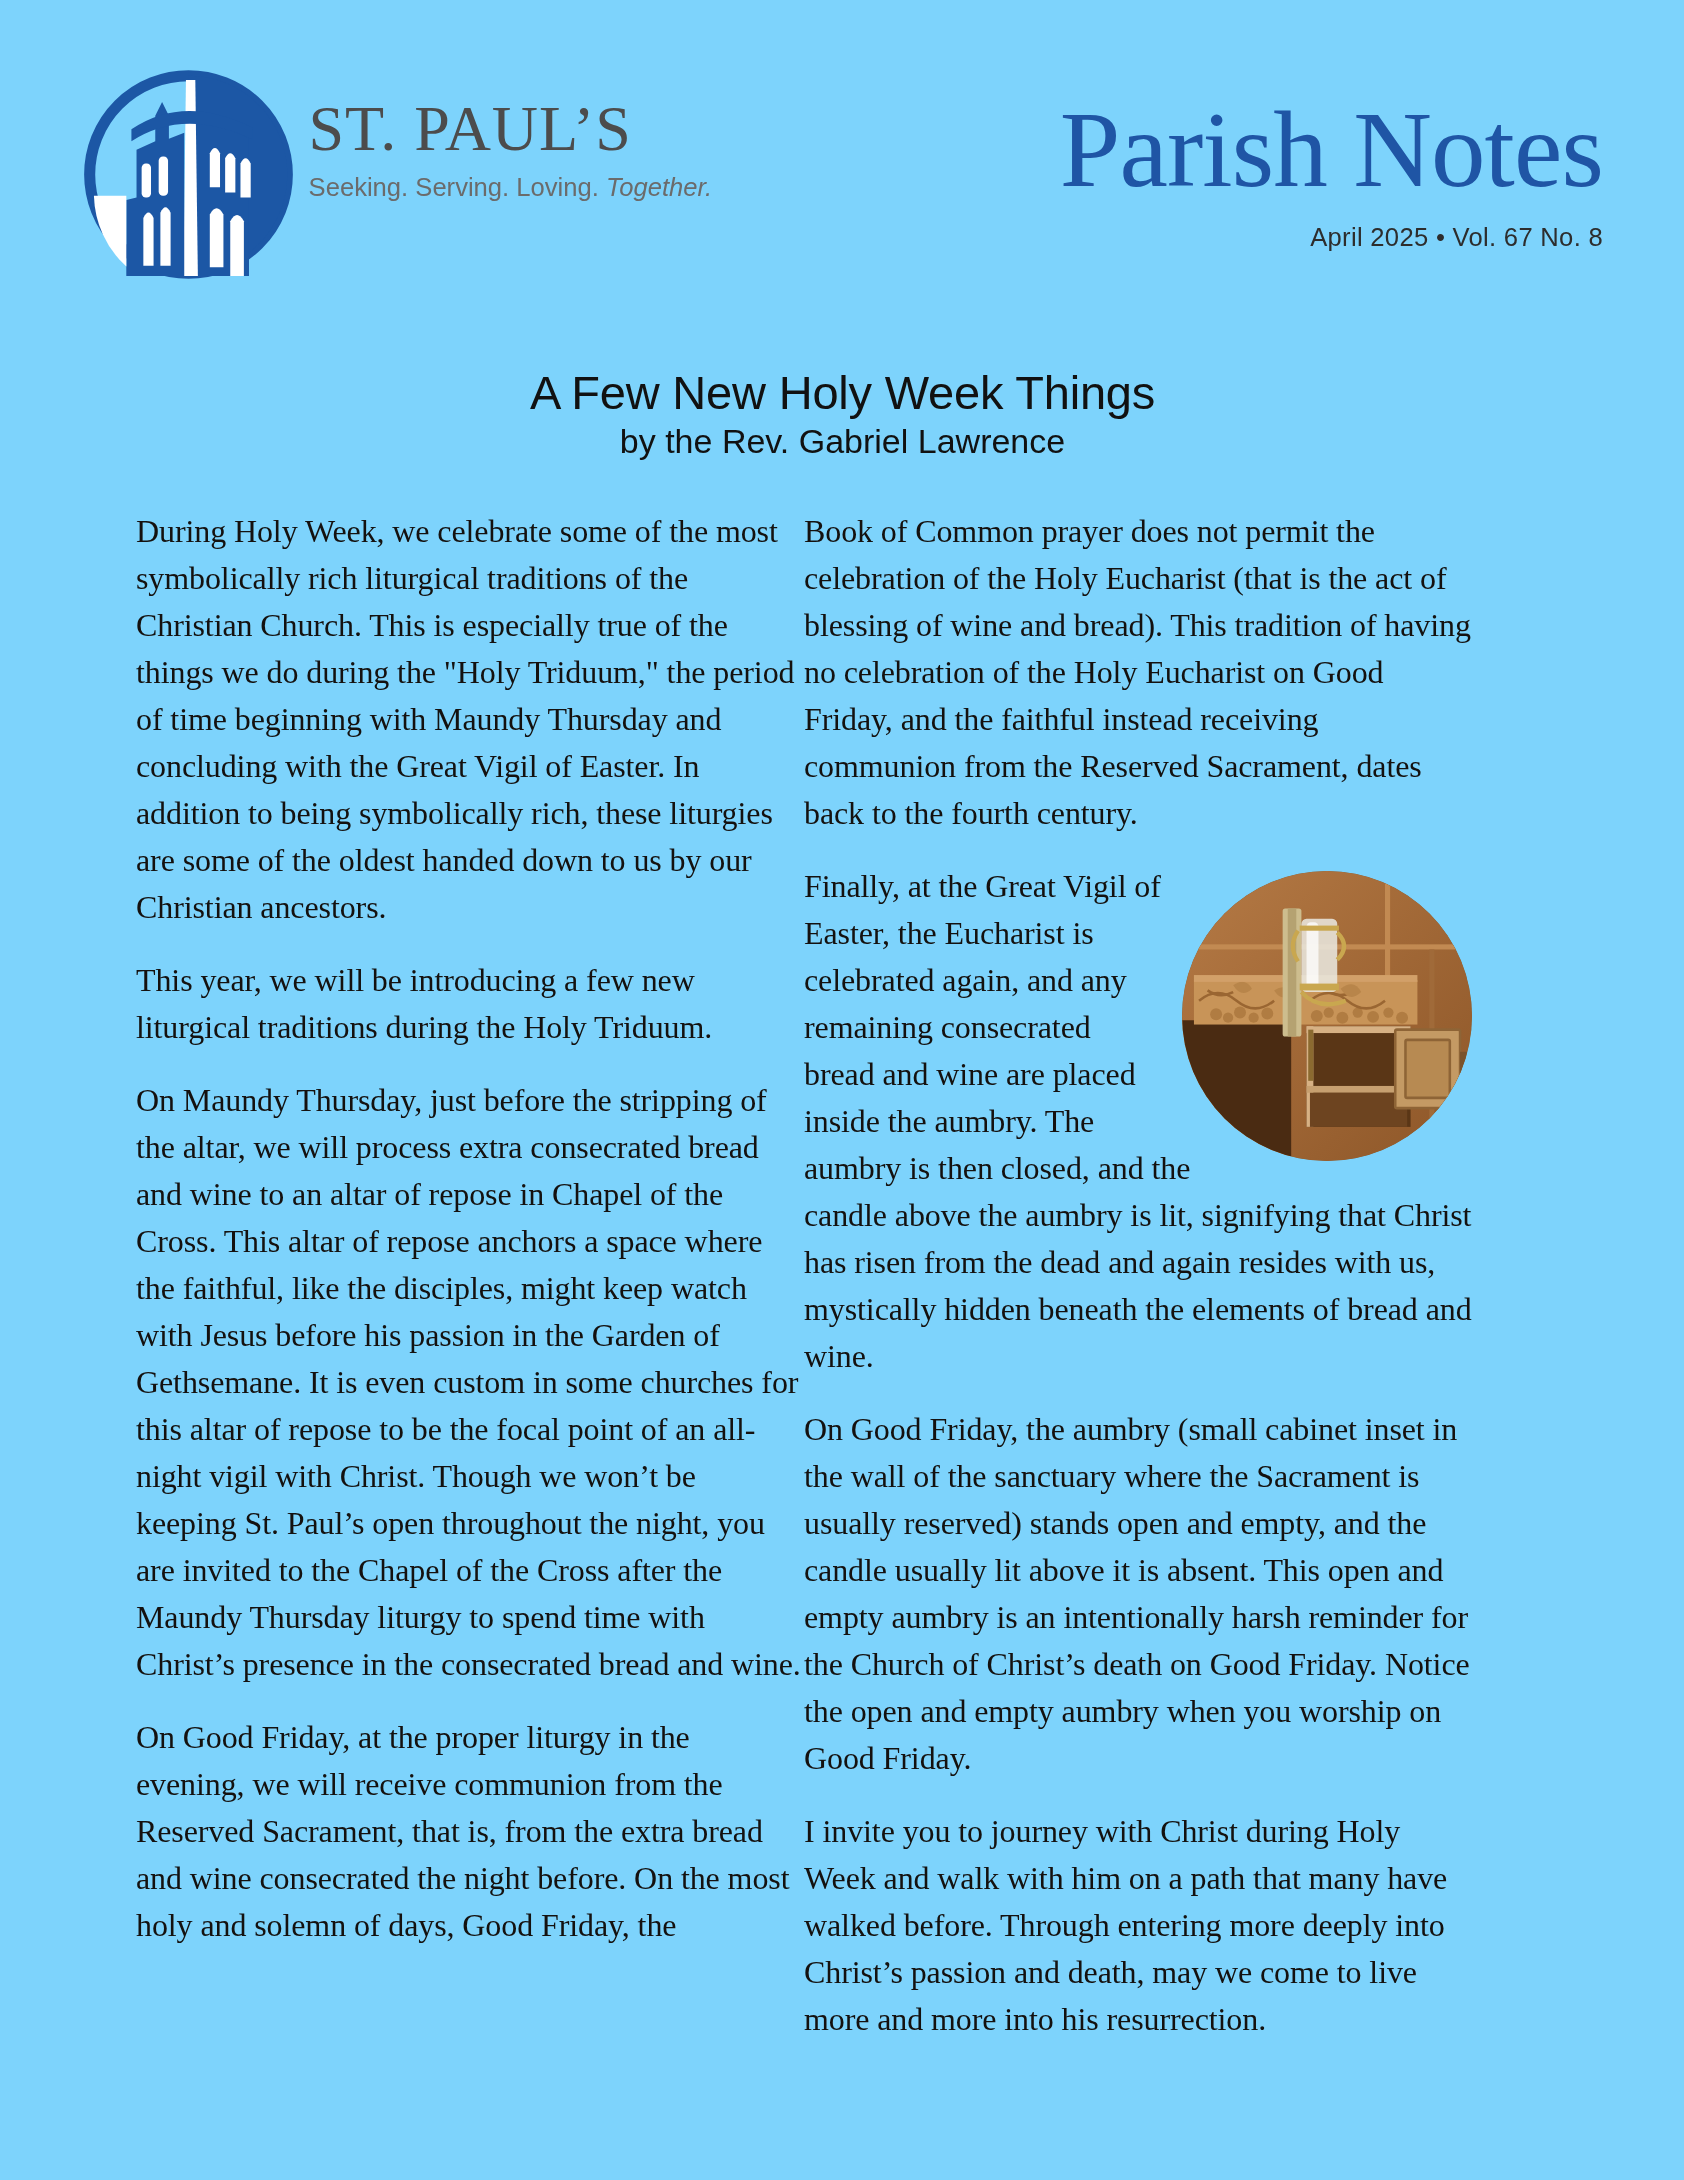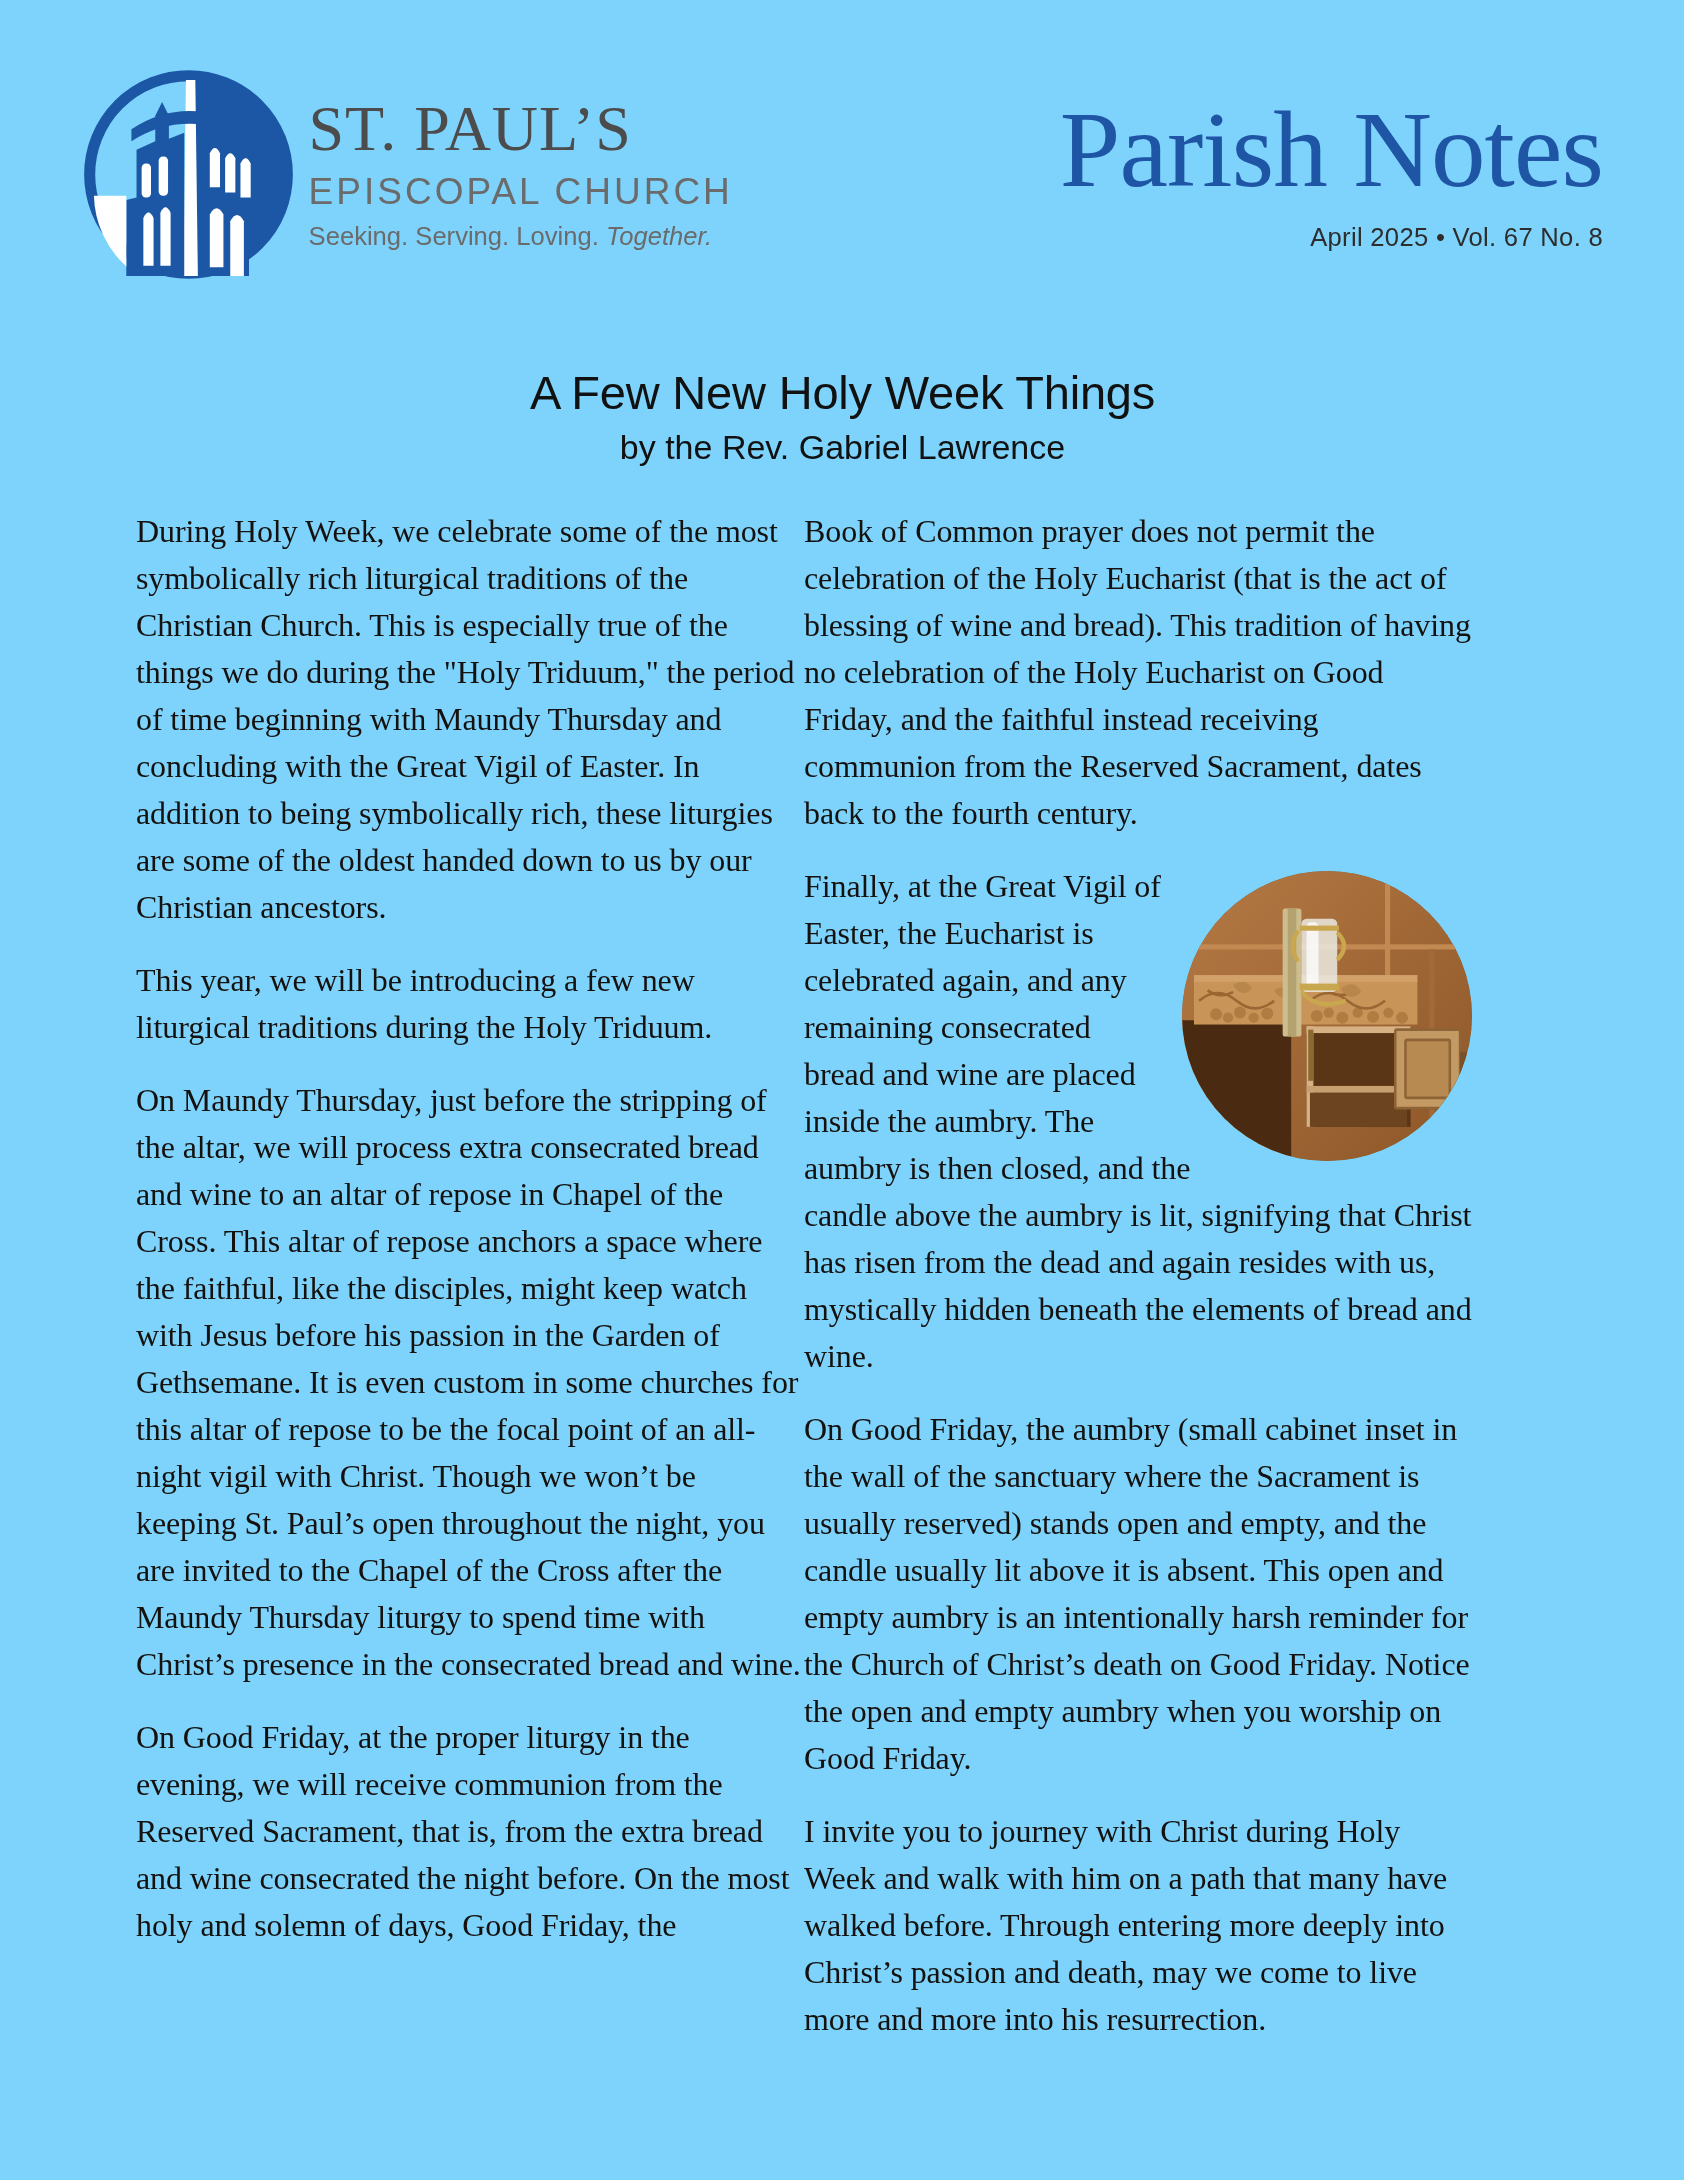--- a/index.html
+++ b/index.html
@@ -129,21 +129,21 @@
     color: #111111;
     line-height: 1.08;
     letter-spacing: -0.2px;
   }
 
   .article-byline {
     font-family: "Liberation Sans", sans-serif;
     font-size: 34px;
     font-weight: 400;
     color: #111111;
-    margin-top: 10px;
+    margin-top: 4px;
     line-height: 1.1;
   }
 
   
   .columns {
     position: absolute;
     top: 508px;
     left: 136px;
     width: 1414px;
     display: flex;
@@ -219,21 +219,20 @@
           <path d="M174 180 q8 -15 16 0 v64 h-16 z" fill="#ffffff"></path>
 
           <path d="M58 72 Q120 30 200 70 L200 84 Q120 46 58 86 Z" fill="#1c57a5"></path>
 
           <path d="M14 150 A116 116 0 0 0 52 233 L52 150 Z" fill="#ffffff"></path>
         </svg>
       </div>
 
       <div class="logo-words">
         <div class="logo-name">ST. PAUL’S</div>
-        <div class="logo-sub">EPISCOPAL CHURCH</div>
         <div class="logo-tag"><span>Seeking. Serving. Loving. </span><span class="tag-italic">Together.</span></div>
       </div>
     </div>
 
     <div class="nameplate">
       <div class="nameplate-title">Parish Notes</div>
       <div class="nameplate-issue">April 2025 • Vol. 67 No. 8</div>
     </div>
   </div>
 

